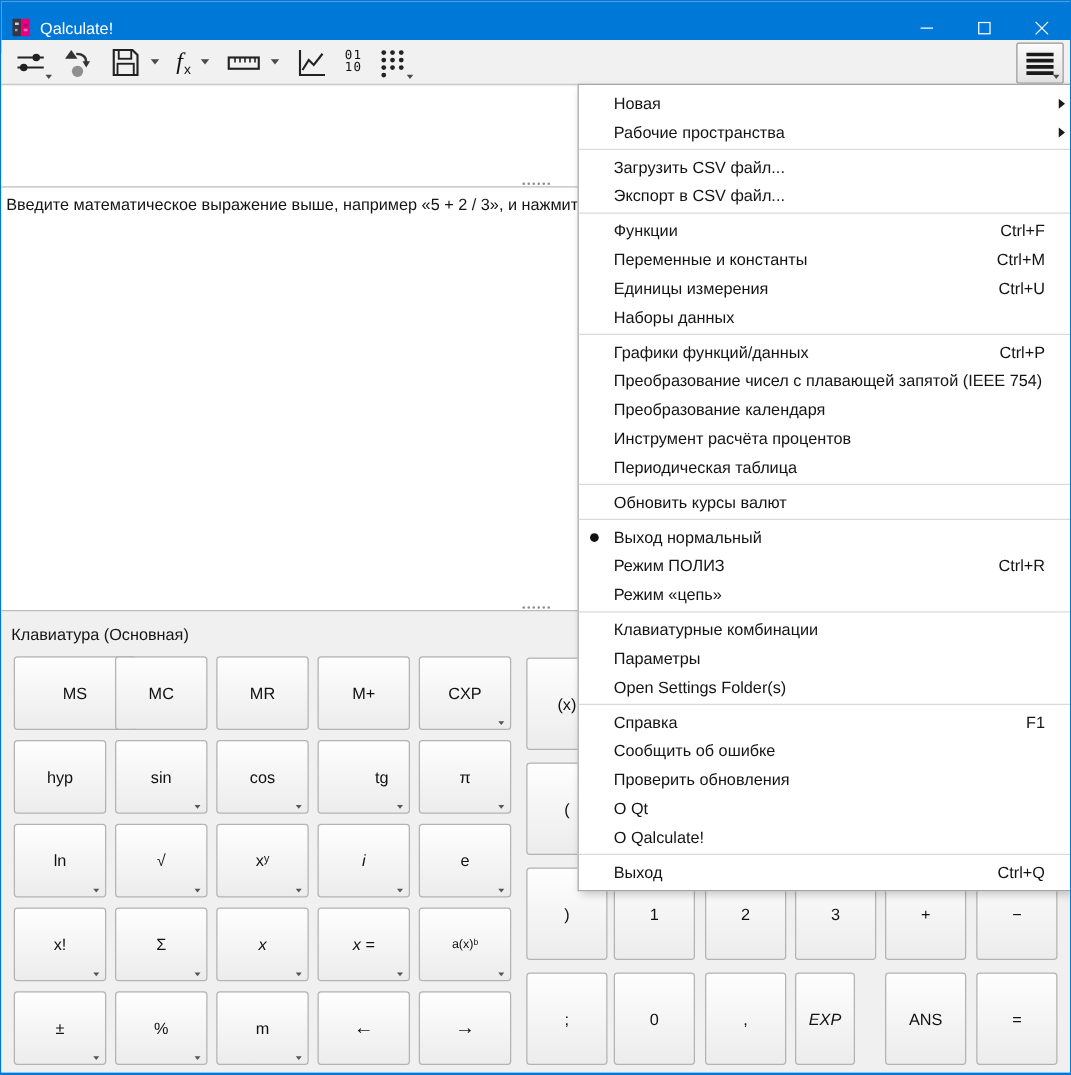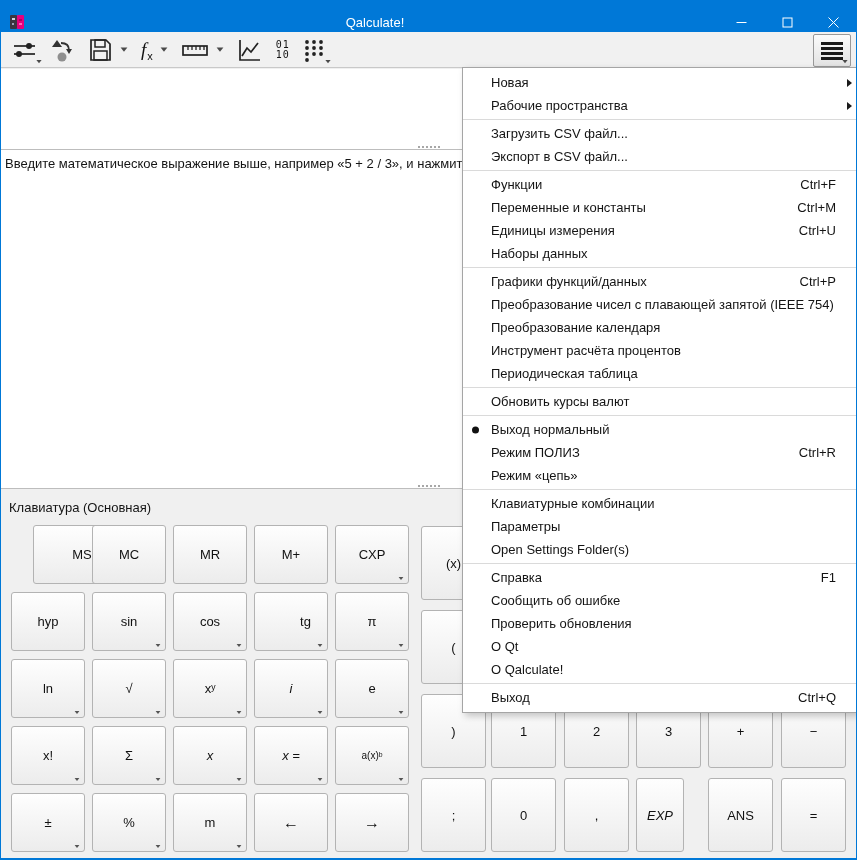--- a/index.html
+++ b/index.html
@@ -2,21 +2,21 @@
 <html><head>
 <meta charset="utf-8">
 <style>
   html,body{margin:0;padding:0;background:#888;}
   .window{
     position:relative; width:857px; height:860px; box-sizing:border-box;
     border:1px solid #0078d7; border-bottom-width:2px; background:#f0f0f0;
     font-family:"Liberation Sans","DejaVu Sans",sans-serif; overflow:hidden;
   }
   
-  .titlebar{position:absolute;top:0;left:0;right:0;height:42px;background:#0078d7;display:flex;align-items:center;text-align:center;}
+  .titlebar{position:absolute;top:0;left:0;right:0;height:42px;background:#0078d7;display:flex;align-items:center;}
   .app-icon{width:16px;height:16px;margin-left:8px;flex:0 0 auto;}
   .title-text{color:#ffffff;font-size:13px;margin-left:7px;flex:1 1 auto;white-space:nowrap;}
   .window-controls{display:flex;height:31px;}
   .win-btn{width:46px;height:31px;display:flex;align-items:center;justify-content:center;}
   
   .toolbar{position:absolute;top:31px;left:0;right:0;height:36px;background:#f1f1f1;border-bottom:1px solid #c9c9c9;display:flex;align-items:center;padding-left:7px;box-sizing:border-box;}
   .tool-button{height:30px;display:flex;align-items:center;padding:0 4px;margin-right:5px;position:relative;}
   .tool-icon{display:flex;align-items:center;justify-content:center;}
   .caret{width:0;height:0;border-left:4px solid transparent;border-right:4px solid transparent;border-top:5px solid #4a4a4a;display:inline-block;}
   .side-caret{margin-left:7px;transform:scale(.85);}
@@ -210,21 +210,21 @@
   <div class="keypad-panel">
     <span class="keypad-handle">
         <i></i>
         <i></i>
         <i></i>
         <i></i>
         <i></i>
         <i></i>
       </span>
     <div class="keypad-label">Клавиатура (Основная)</div>
-  <div class="key" style="left: 10px; top: 36px; width: 98px; height: 59px; margin-left: 22px;">
+  <div class="key" style="left: 10px; top: 36px; width: 98px; height: 59px;">
         <span class="key-label">MS</span>
       </div>
       <div class="key" style="left: 91px; top: 36px; width: 74px; height: 59px;">
         <span class="key-label">MC</span>
       </div>
       <div class="key" style="left: 172px; top: 36px; width: 74px; height: 59px;">
         <span class="key-label">MR</span>
       </div>
       <div class="key" style="left: 253px; top: 36px; width: 74px; height: 59px;">
         <span class="key-label">M+</span>

